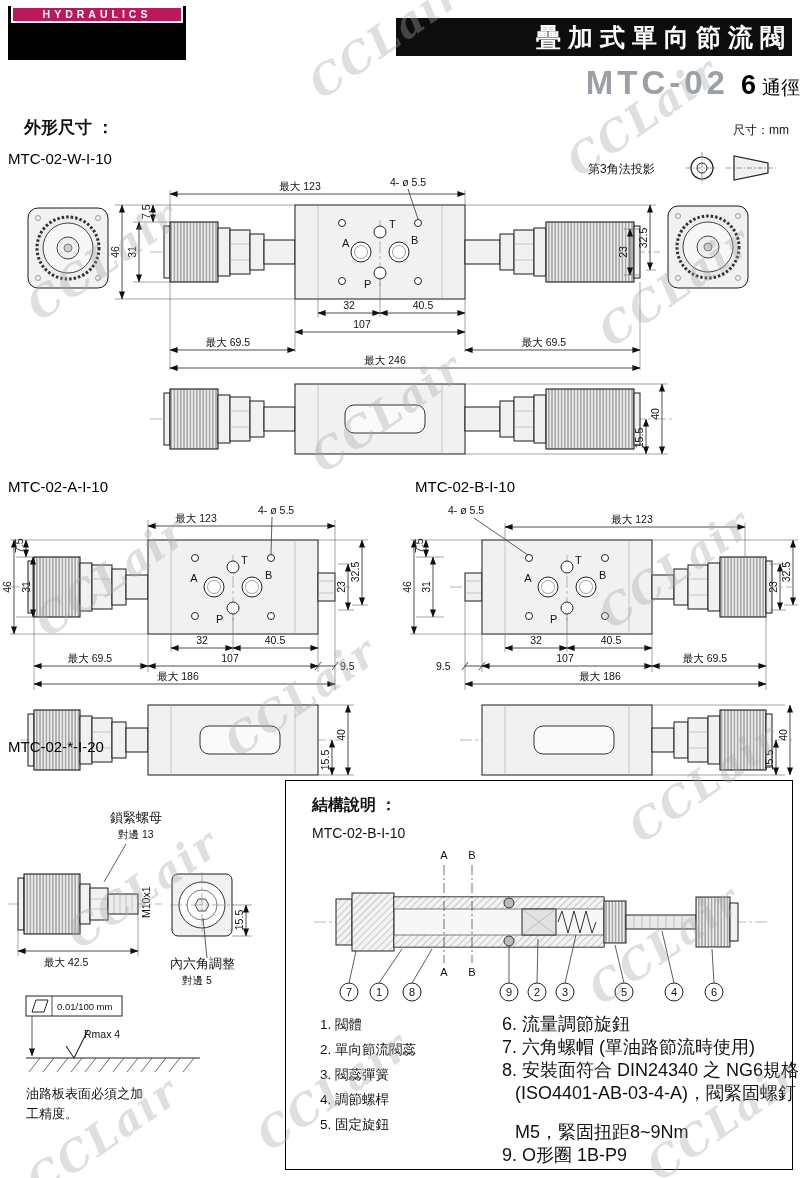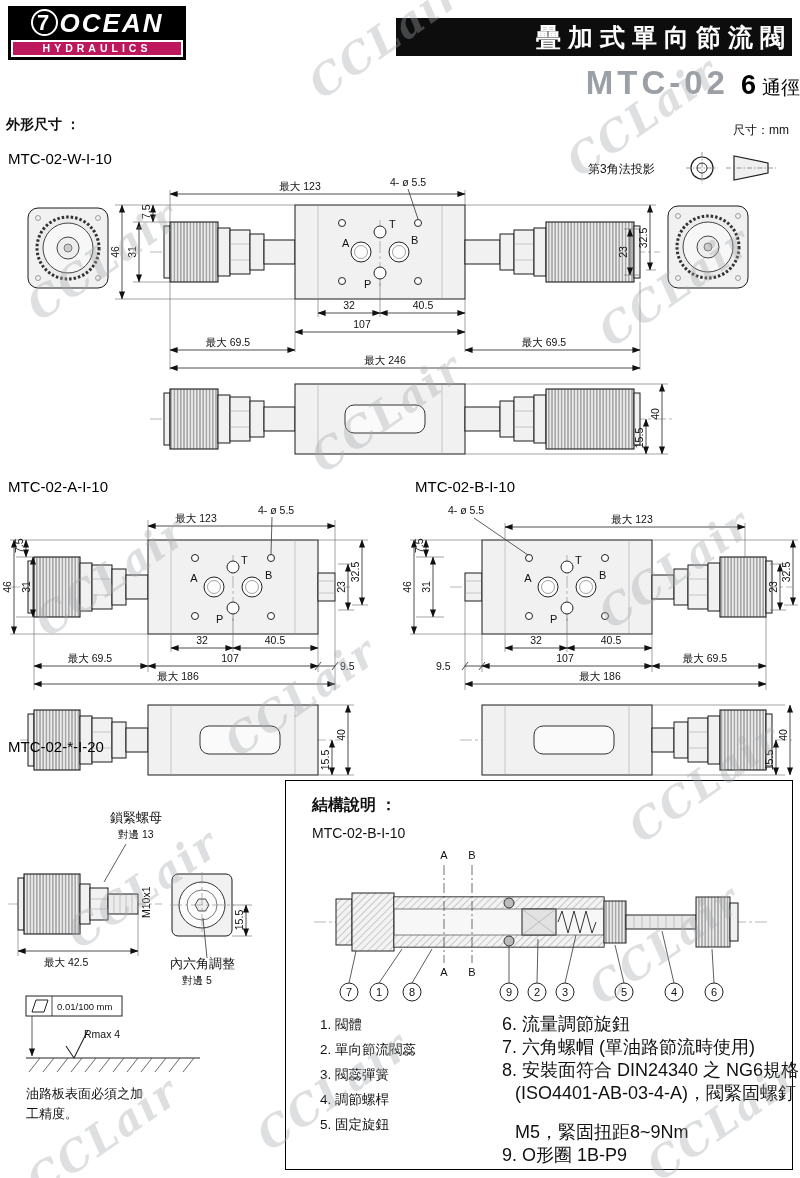--- a/index.html
+++ b/index.html
@@ -16,21 +16,21 @@
               line-height:24px;font-size:22px;font-style:normal;margin-right:2px;vertical-align:2px}
   #logo-bottom{background:#be185d;color:#fff;border:2px solid #fff;margin:0 3px;text-align:center;
                font-size:10.5px;letter-spacing:4px;font-weight:bold;line-height:13px}
   #title-bar{left:396px;top:18px;width:396px;height:38px;background:#0d0d0d;color:#fff;
              font-size:25px;font-weight:bold;text-align:right;line-height:38px;letter-spacing:7px}
   #model-line{left:8px;top:64px;width:792px;text-align:right;white-space:nowrap}
   #model-line .mdl{color:#9aa0a5;font-size:33px;font-weight:bold;letter-spacing:4px}
   #model-line .bore{font-size:27px;font-weight:bold;margin-left:12px;color:#000}
   #model-line .unit{font-size:19px;margin-left:6px;color:#000}
 
-  #outline-heading{left:6px;top:116px;font-size:14px;font-weight:bold}
+  #outline-heading{left:24px;top:116px;font-size:17px;font-weight:bold}
   #unit-note{left:733px;top:122px;font-size:12px}
   .model-label{font-size:15px;color:#000}
   #proj-label{left:588px;top:161px;font-size:12px}
 
   
   svg{overflow:visible}
   svg text{font-family:"Liberation Sans",sans-serif;font-size:11px;fill:#111}
   svg text.dl{font-size:10.5px}
   svg text.note{font-size:13px}
   .part{fill:#f1f1f1;stroke:#1a1a1a;stroke-width:1}
@@ -68,23 +68,20 @@
         <line x1="1.6" y1="0" x2="1.6" y2="10" stroke="#555" stroke-width="0.8"></line>
       </pattern>
       <pattern id="hatch" width="5" height="5" patternUnits="userSpaceOnUse" patternTransform="rotate(45)">
         <rect width="5" height="5" fill="#f3f3f3"></rect>
         <line x1="0" y1="0" x2="0" y2="5" stroke="#777" stroke-width="0.7"></line>
       </pattern>
     </defs>
   </svg>
 
   <div class="abs" id="logo">
-    <div id="logo-top">
-      <span id="logo-seven">7</span><span>OCEAN</span>
-    </div>
     <div id="logo-bottom">HYDRAULICS</div>
   </div>
 
   <div class="abs" id="title-bar">疊加式單向節流閥</div>
 
   <div class="abs" id="model-line">
     <span class="mdl">MTC-02</span><span class="bore">6</span><span class="unit">通徑</span>
   </div>
 
   <div class="abs" id="outline-heading">外形尺寸 ：</div>

